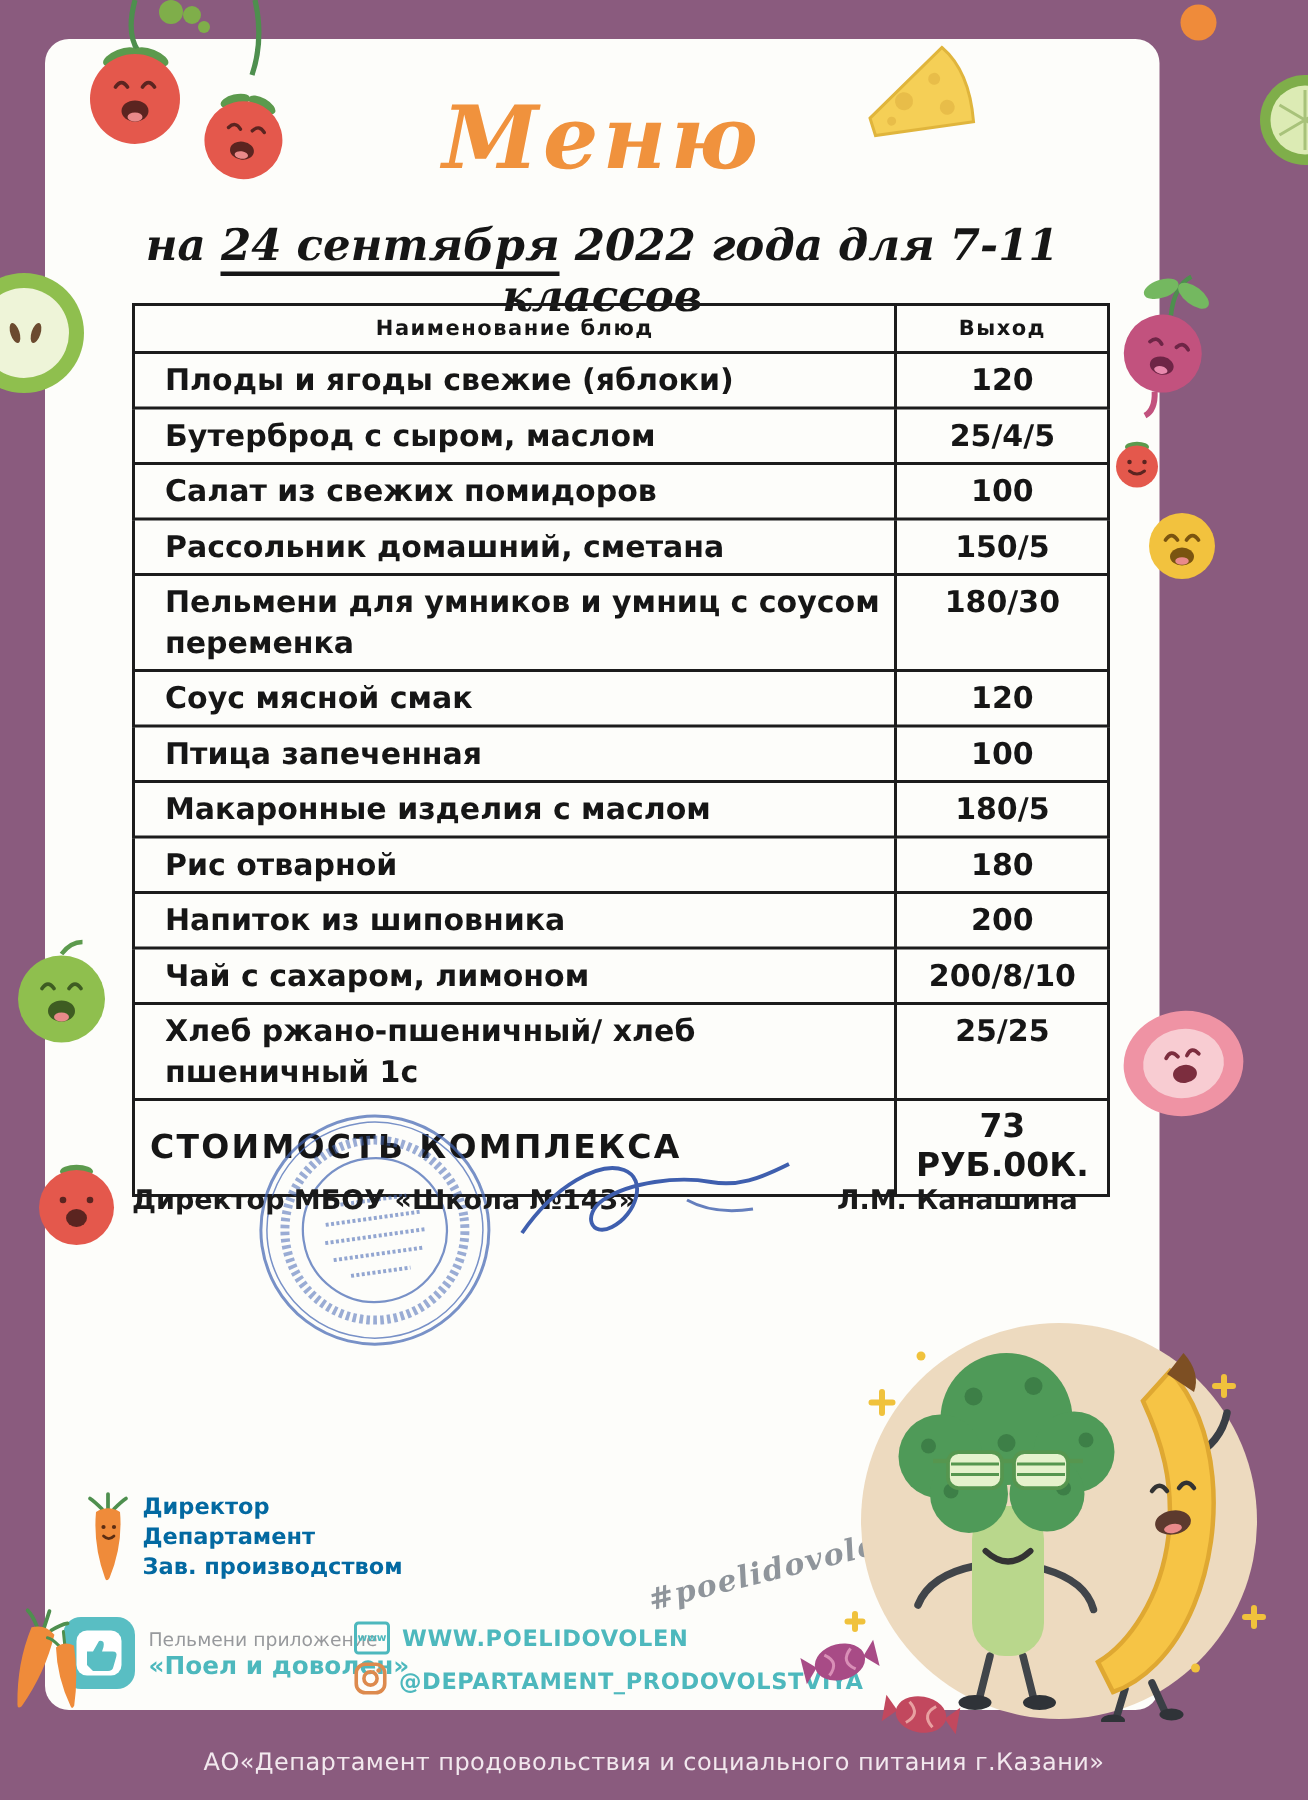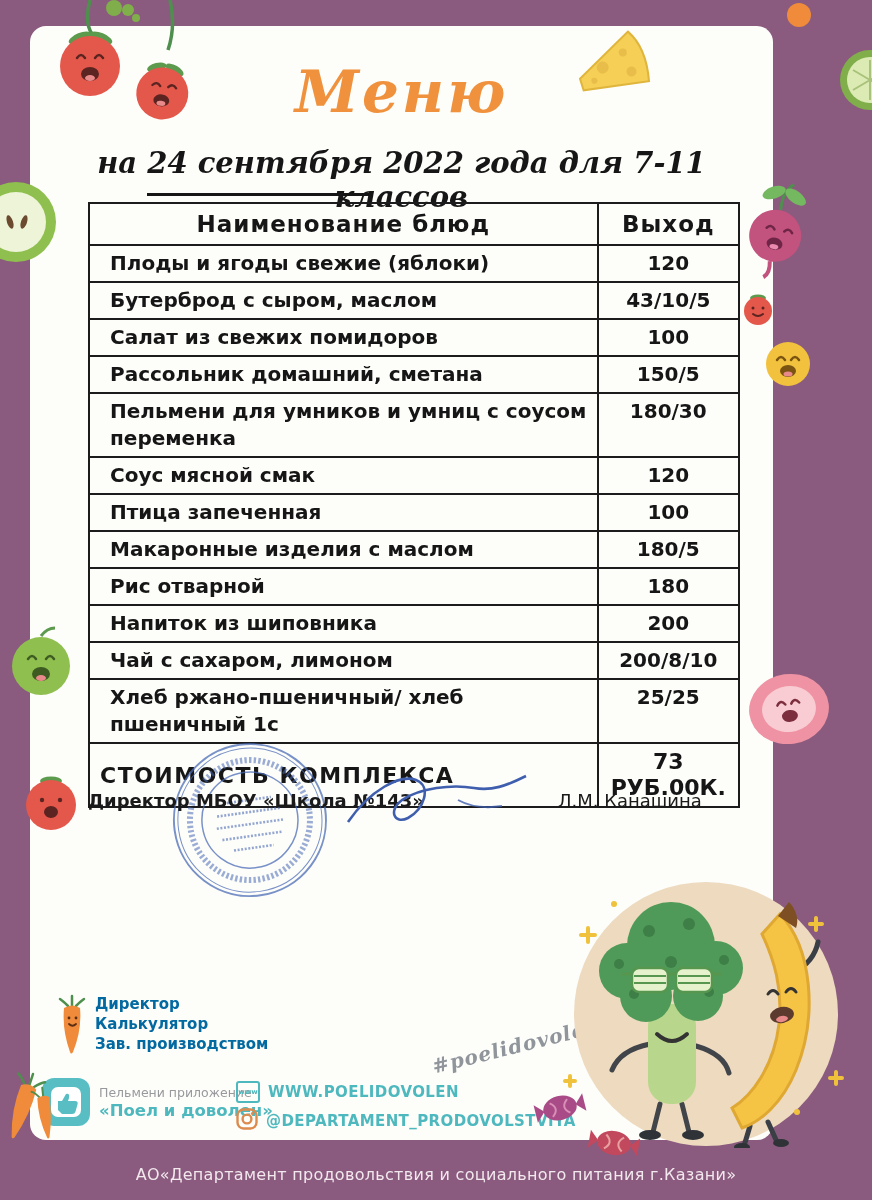--- a/index.html
+++ b/index.html
@@ -9,41 +9,41 @@
   .card{position:absolute;left:30px;top:26px;width:743px;height:1114px;
         background:var(--card,#fdfdfa);border-radius:16px;z-index:1;}
   .deco{position:absolute;z-index:2;pointer-events:none;}
 
   .title{position:absolute;left:0;top:32px;width:100%;text-align:center;
          font-family:"DejaVu Serif",serif;font-style:italic;font-weight:bold;
          font-size:58px;letter-spacing:3px;color:var(--accent,#f0923d);}
   .subtitle{position:absolute;left:0;top:120px;width:100%;text-align:center;
             font-family:"DejaVu Serif",serif;font-style:italic;font-weight:bold;
             font-size:29px;color:var(--ink,#161616);}
-  .subtitle .u{border-bottom:3px solid var(--ink,#161616);padding-bottom:13px;}
+  .subtitle .u{border-bottom:3px solid var(--ink,#161616);padding-bottom:1px;}
 
   table.menu{position:absolute;left:58px;top:176px;width:652px;border-collapse:collapse;
              color:var(--ink,#161616);}
   table.menu th,table.menu td{border:2px solid #1c1c1c;}
-  table.menu th{font-size:23px;padding:7px 6px;text-align:center;letter-spacing:1px;}
+  table.menu th{font-size:14px;padding:7px 6px;text-align:center;letter-spacing:1px;}
   td.dn{font-size:20px;font-weight:600;padding:4px 6px 4px 20px;line-height:27px;}
   td.dv{font-size:20px;font-weight:600;text-align:center;vertical-align:top;
         padding:5px 4px;width:132px;}
   tr.total td.dn{font-size:22px;letter-spacing:1.5px;padding:14px 6px 14px 10px;font-weight:bold;}
   tr.total td.dv{font-size:22px;line-height:26px;font-weight:bold;vertical-align:middle;}
 
   .stamp{position:absolute;left:138px;top:712px;width:165px;height:165px;
          opacity:.72;transform:rotate(-8deg);}
   .stamp .ln{stroke:var(--stamp-blue,#4668b4);fill:none;}
 
   .sigrow{position:absolute;left:58px;top:742px;width:652px;height:72px;}
   .siglabel{position:absolute;left:0;top:22px;font-size:18px;font-weight:bold;color:#1a1a1a;}
   .sigsvg{position:absolute;left:252px;top:2px;}
   .sigpath{stroke:var(--signature-blue,#3f5fae);}
-  .signame{position:absolute;left:470px;top:22px;font-size:18px;font-weight:normal;color:#1a1a1a;}
+  .signame{position:absolute;left:470px;top:22px;font-size:18px;font-weight:bold;color:#1a1a1a;}
 
   .roles{position:absolute;left:28px;top:968px;display:flex;align-items:flex-start;gap:9px;}
   .rolelist div{font-size:15px;font-weight:600;color:#0369a1;line-height:20px;}
 
   .badge{position:absolute;left:12px;top:1052px;display:flex;align-items:center;gap:9px;}
   .badge .b1{font-size:12.5px;color:var(--gray,#97999c);line-height:17px;}
   .badge .b2{font-size:16.5px;font-weight:bold;color:var(--teal,#4db8bd);line-height:20px;}
 
   .contacts{position:absolute;left:206px;top:1054px;}
   .crow{display:flex;align-items:center;gap:8px;height:24px;margin-bottom:5px;}
@@ -80,21 +80,21 @@
           <th>Выход</th>
         </tr>
       </thead>
       <tbody>
         <tr>
             <td class="dn">Плоды и ягоды свежие (яблоки)</td>
             <td class="dv">120</td>
           </tr>
         <tr>
             <td class="dn">Бутерброд с сыром, маслом</td>
-            <td class="dv">43/10/5</td>
+            <td class="dv">25/4/5</td>
           </tr>
         <tr>
             <td class="dn">Салат из свежих помидоров</td>
             <td class="dv">100</td>
           </tr>
         <tr>
             <td class="dn">Рассольник домашний, сметана</td>
             <td class="dv">150/5</td>
           </tr>
         <tr>
@@ -168,21 +168,21 @@
             <path d="M10,12 q-5,-5 -8,-7"></path>
             <path d="M18,12 q5,-5 8,-7"></path>
         </g>
         <path d="M6,14 q8,-5 16,0 q2,22 -7,44 q-2,3 -3,0 q-8,-22 -6,-44z" fill="#ef8b3a"></path>
         <circle cx="11" cy="24" r="1.4" fill="#5b2d12"></circle>
           <circle cx="18" cy="24" r="1.4" fill="#5b2d12"></circle>
         <path d="M11,30 q3.5,3.5 7,0" stroke="#5b2d12" stroke-width="1.8" fill="none" stroke-linecap="round"></path>
       </svg>
       <div class="rolelist">
         <div>Директор</div>
-        <div>Калькулятор</div>
+        <div>Департамент</div>
         <div>Зав. производством</div>
       </div>
     </div>
 
     <div class="badge">
       <svg width="48" height="48" viewBox="0 0 48 48">
         <rect x="0" y="0" width="48" height="48" rx="12" fill="#59bec3"></rect>
         <rect x="9" y="9" width="30" height="30" rx="7" fill="#ffffff"></rect>
         <path d="M16,32 v-9 h4 l4,-7 q4,-1 3,4 l-1,3 h7 q3.5,0 2.5,3.5 l-2,7 q-.6,2.5 -3.5,2.5 h-10 z" fill="#59bec3"></path>
       </svg>

